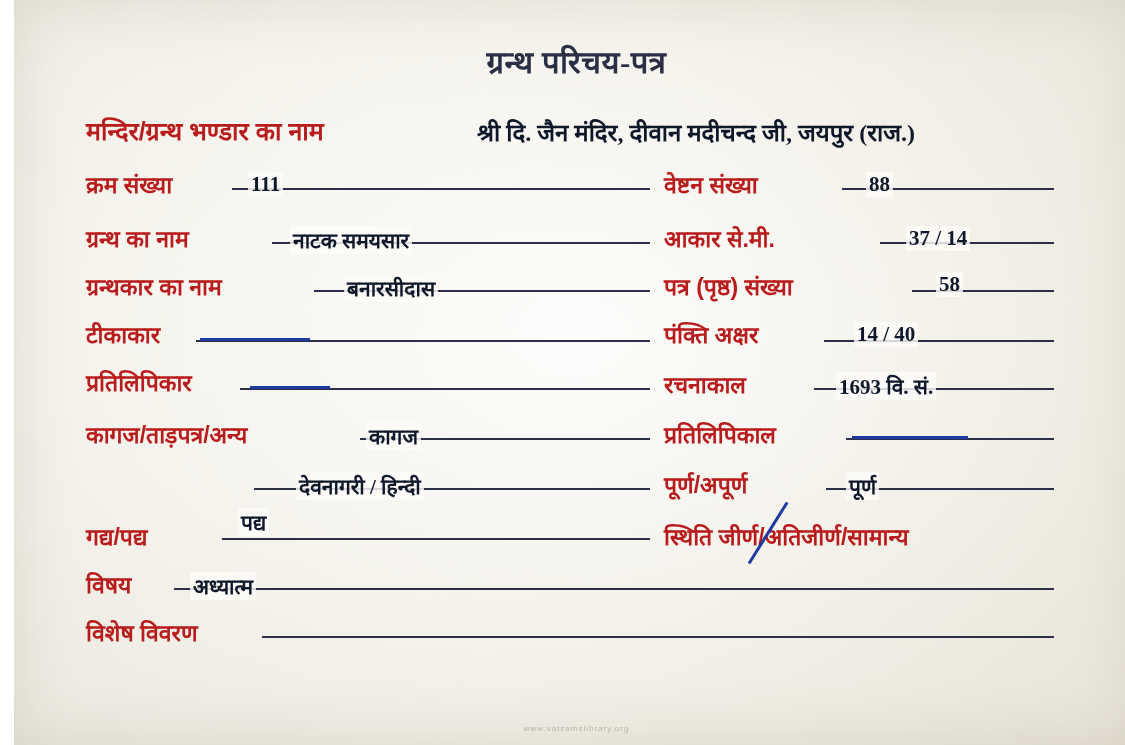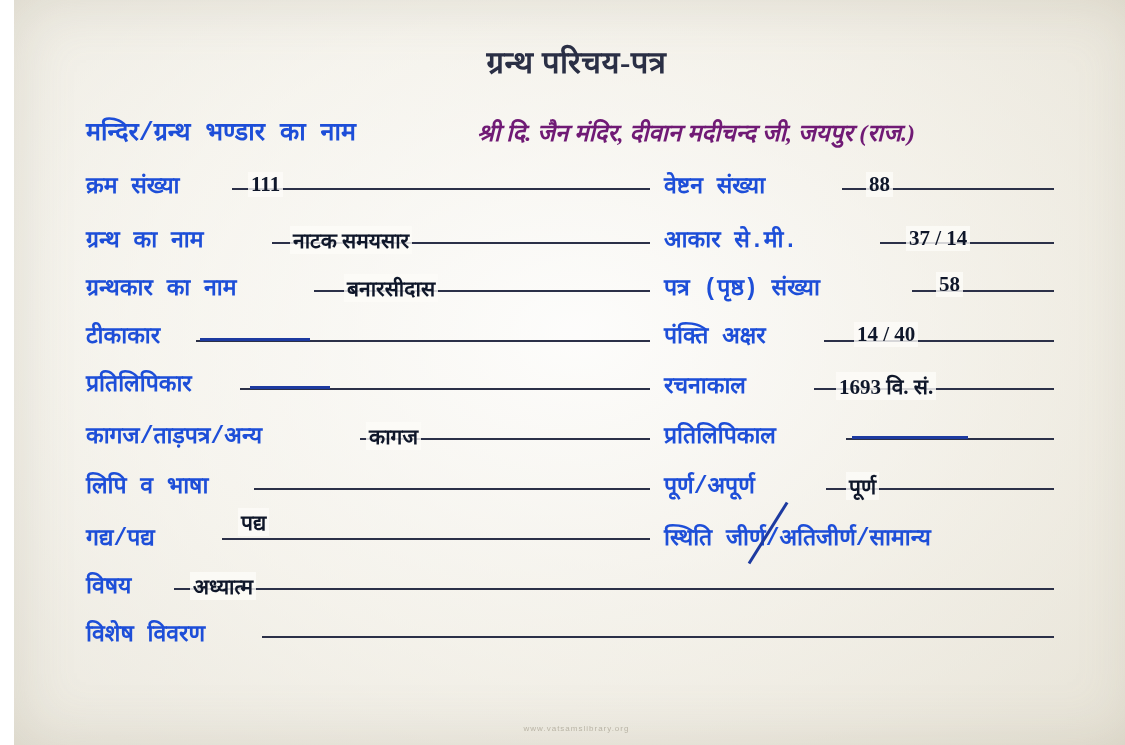--- a/index.html
+++ b/index.html
@@ -49,22 +49,22 @@
     text-align: center;
     font-family: "Liberation Serif", serif;
     font-size: 31px;
     font-weight: 700;
     color: #2a2f45;
     letter-spacing: 0.5px;
   }
 
   .lbl {
     position: absolute;
-    font-family: Liberation Mono, monospace;
-    color: #1d4ed8;
+    font-family: Liberation Sans, sans-serif;
+    color: #b91c1c;
     white-space: nowrap;
   }
   .lbl.head {
     font-size: 25px;
     font-weight: 700;
   }
   .lbl.row {
     font-size: 23px;
     font-weight: 600;
   }
@@ -73,25 +73,24 @@
     font-family: "Liberation Serif", serif;
     white-space: nowrap;
     color: #0f172a;
     font-weight: 700;
     font-size: 21px;
     background: rgba(252,251,248,0.82);
     padding: 0 3px;
     z-index: 5;
   }
   .val.head-val {
-    color: #701a75;
+    color: #0f172a;
     font-size: 24px;
     font-weight: 700;
     background: transparent;
-    font-style: italic;
   }
 
   .rule {
     position: absolute;
     height: 0;
     border-top: 2px solid #2b3048;
     z-index: 2;
   }
   .rule.ink {
     border-top: 3px solid #1d3aa0;
@@ -145,21 +144,21 @@
 
     <div class="lbl row" style="left:72px; top:366px;">प्रतिलिपिकार</div>
     <div class="val" style="left:242px; top:370px;"></div>
     <div class="rule" style="left:226px; top:388px; width:410px;"></div>
     <div class="rule ink" style="left:236px; top:386px; width:80px;"></div>
 
     <div class="lbl row" style="left:72px; top:418px;">कागज/ताड़पत्र/अन्य</div>
     <div class="val" style="left:352px; top:422px;">कागज</div>
     <div class="rule" style="left:346px; top:438px; width:290px;"></div>
 
-    <div class="lbl row" style="left:72px; top:468px;">लिपि व भाषा</div>
+    <div class="val" style="left:282px; top:472px;">देवनागरी / हिन्दी</div>
     <div class="rule" style="left:240px; top:488px; width:396px;"></div>
 
     <div class="lbl row" style="left:72px; top:520px;">गद्य/पद्य</div>
     <div class="val" style="left:224px; top:508px;">पद्य</div>
     <div class="rule" style="left:208px; top:538px; width:428px;"></div>
 
     <div class="lbl row" style="left:72px; top:568px;">विषय</div>
     <div class="val" style="left:176px; top:572px;">अध्यात्म</div>
     <div class="rule" style="left:160px; top:588px; width:880px;"></div>
 

